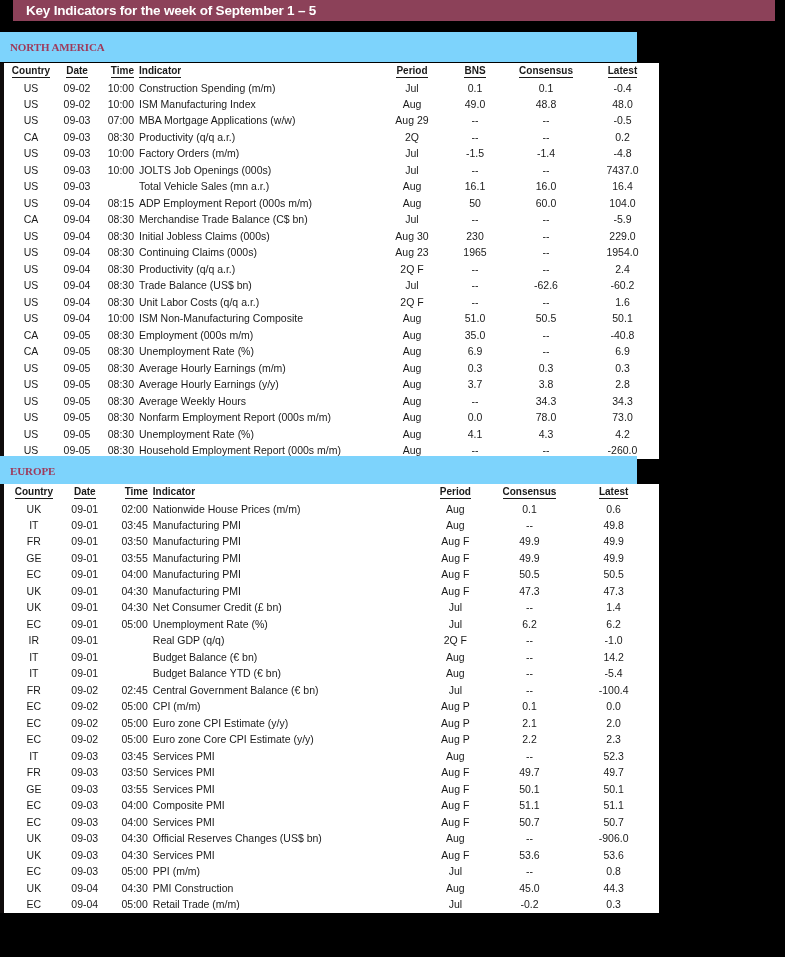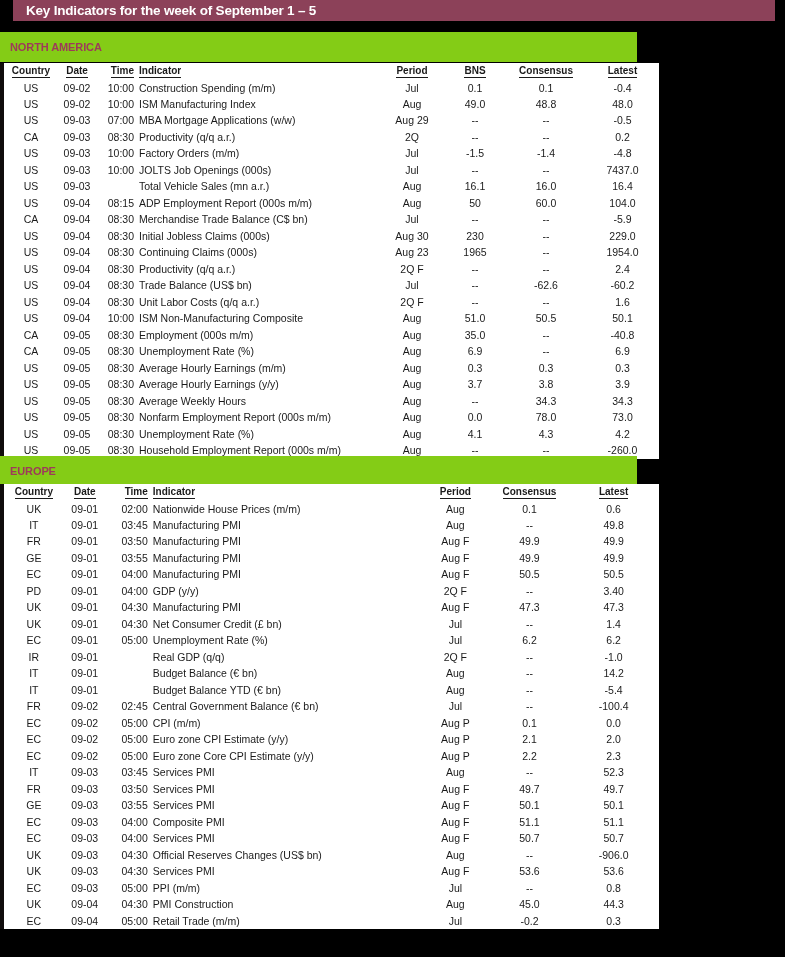--- a/index.html
+++ b/index.html
@@ -35,23 +35,24 @@
     padding-left: 13px;
     white-space: nowrap;
   }
 
   
   .region-header {
     position: absolute;
     left: 0px;
     width: 637px;
     height: 30px;
-    background: #84cc16;
+    background: #7dd3fc;
     display: flex;
     align-items: center;
+    font-family: Liberation Serif, serif;
   }
   .region-header .region-name {
     color: #9e3a5a;
     font-size: 11px;
     font-weight: bold;
     letter-spacing: -0.1px;
     padding-left: 10px;
     white-space: nowrap;
   }
 
@@ -337,21 +338,21 @@
           <td class="c-num">0.3</td>
         </tr>
         <tr>
           <td class="c-country">US</td>
           <td class="c-date">09-05</td>
           <td class="c-time">08:30</td>
           <td class="c-ind">Average Hourly Earnings (y/y)</td>
           <td class="c-period">Aug</td>
           <td class="c-num">3.7</td>
           <td class="c-num">3.8</td>
-          <td class="c-num">3.9</td>
+          <td class="c-num">2.8</td>
         </tr>
         <tr>
           <td class="c-country">US</td>
           <td class="c-date">09-05</td>
           <td class="c-time">08:30</td>
           <td class="c-ind">Average Weekly Hours</td>
           <td class="c-period">Aug</td>
           <td class="c-num">--</td>
           <td class="c-num">34.3</td>
           <td class="c-num">34.3</td>
@@ -456,29 +457,20 @@
         <tr>
           <td class="c-country">EC</td>
           <td class="c-date">09-01</td>
           <td class="c-time">04:00</td>
           <td class="c-ind">Manufacturing PMI</td>
           <td class="c-period">Aug F</td>
           <td class="c-num">50.5</td>
           <td class="c-num">50.5</td>
         </tr>
         <tr>
-          <td class="c-country">PD</td>
-          <td class="c-date">09-01</td>
-          <td class="c-time">04:00</td>
-          <td class="c-ind">GDP (y/y)</td>
-          <td class="c-period">2Q F</td>
-          <td class="c-num">--</td>
-          <td class="c-num">3.40</td>
-        </tr>
-        <tr>
           <td class="c-country">UK</td>
           <td class="c-date">09-01</td>
           <td class="c-time">04:30</td>
           <td class="c-ind">Manufacturing PMI</td>
           <td class="c-period">Aug F</td>
           <td class="c-num">47.3</td>
           <td class="c-num">47.3</td>
         </tr>
         <tr>
           <td class="c-country">UK</td>

